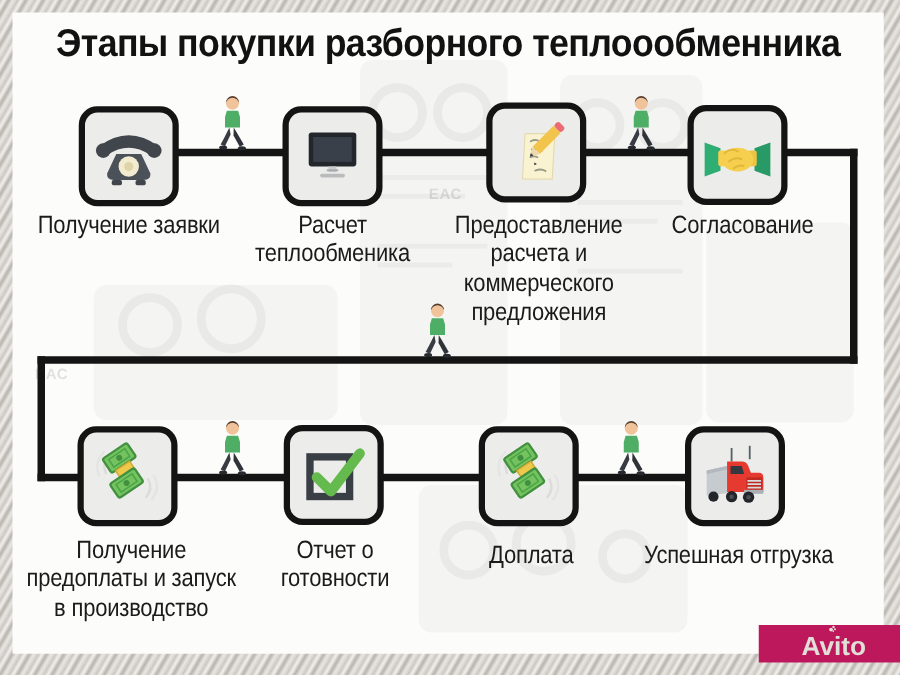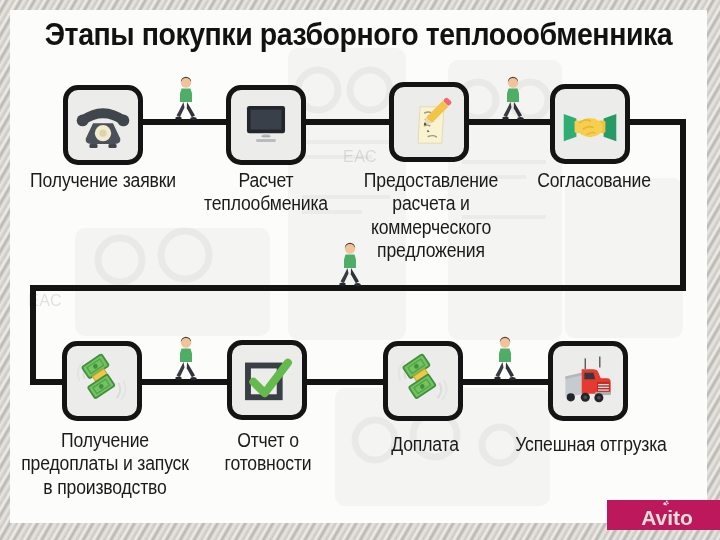--- a/index.html
+++ b/index.html
@@ -22,21 +22,21 @@
     display:flex;align-items:center;justify-content:center;z-index:5;
   }
   .step-label{
     position:absolute;color:#1b1b1b;font-size:20px;line-height:1.17;
     text-align:center;white-space:pre-line;letter-spacing:-0.2px;
     transform:scaleX(.88);transform-origin:50% 0;z-index:6;
   }
   .person{position:absolute;width:26px;height:48px;z-index:4;}
   .ghost-layer{position:absolute;left:10px;top:10px;z-index:1;}
   .ghost-eac{
-    position:absolute;font-size:16px;font-weight:400;color:rgba(40,40,38,0.13);
+    position:absolute;font-size:12px;font-weight:700;color:rgba(40,40,38,0.13);
     letter-spacing:.5px;z-index:1;
   }
   .wm{
     position:absolute;left:607px;top:500px;width:113px;height:30px;background:#be185d;
     z-index:10;display:flex;align-items:center;padding-left:5px;box-sizing:border-box;flex-direction:column;
   }
   .wm-text{font-size:21px;font-weight:700;color:#e2ded8;letter-spacing:0;margin-left:2px;}
 </style>
 </head>
 <body>

